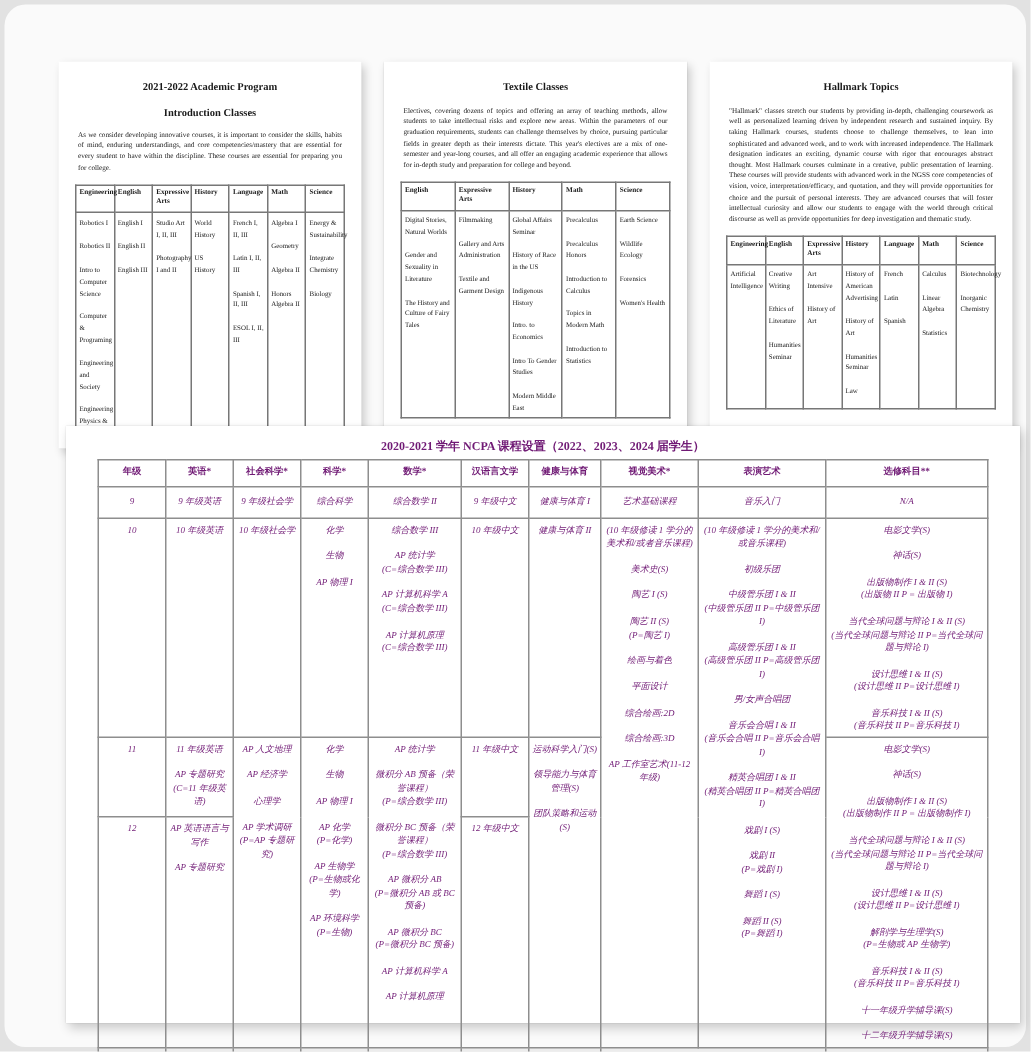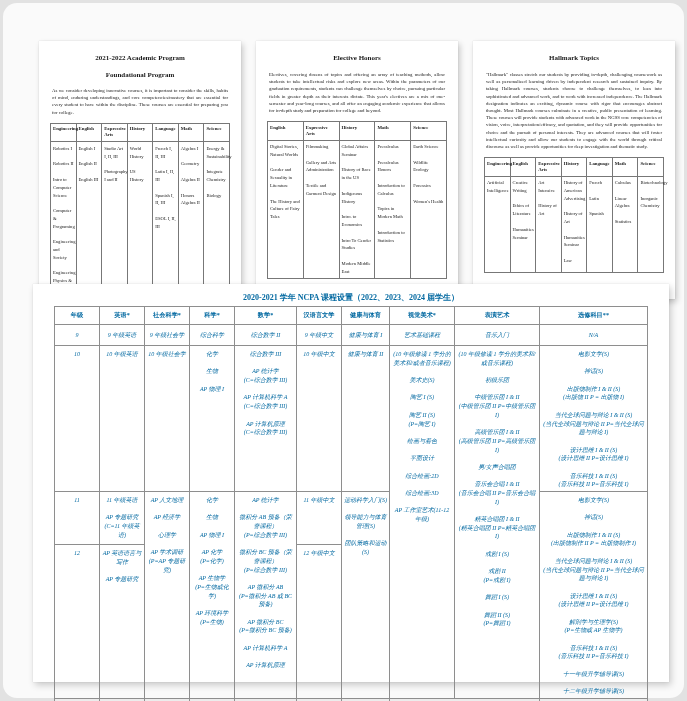--- a/index.html
+++ b/index.html
@@ -16,22 +16,22 @@
   .page .intro { font-size:4.8px; line-height:1.5; text-align:justify; margin:0 2px 7px; }
   .ptable { width:100%; border-collapse:collapse; table-layout:fixed; }
   .ptable th, .ptable td { border:0.6px solid #777; padding:2.5px 2px; vertical-align:top; text-align:left;
                            white-space:pre-line; font-size:4.6px; line-height:1.7; }
   .ptable th { font-weight:bold; font-size:4.8px; line-height:1.3; }
   .page1 .ptable tbody tr { height:150px; }
   .page2 .ptable tbody tr { height:132px; }
   .page3 .ptable tbody tr { height:96px; }
 
   
-  .sheet { position:absolute; left:30px; top:281px; width:636px; height:398px; background:#fff;
-           box-shadow: 2px 3px 7px rgba(0,0,0,0.20), 0 0 1px rgba(0,0,0,0.15); color:#0369a1; }
+  .sheet { position:absolute; left:41px; top:281px; width:636px; height:398px; background:#fff;
+           box-shadow: 2px 3px 7px rgba(0,0,0,0.20), 0 0 1px rgba(0,0,0,0.15); color:#701a75; }
   .sheet-title { text-align:center; font-weight:bold; font-size:8px; margin:8px 0 3px; }
   .ctable { margin:0 auto; width:593px; border-collapse:collapse; table-layout:fixed; }
   .ctable th, .ctable td { border:0.8px solid #8e8e8e; padding:2px; text-align:center;
                            white-space:pre-line; font-size:6px; line-height:1.45; }
   .ctable th { font-weight:bold; height:13px; vertical-align:middle; font-size:6.2px; }
   .ctable td { font-style:italic; }
   .row-9 td { height:16px; vertical-align:middle; }
   .row-10 { height:124px; }
   .row-11 { height:46px; }
   .row-12 { height:146px; }
@@ -42,21 +42,21 @@
 </head>
 <body>
 
 <div class="screen">
   <div class="card">
 
     <div class="pages-row">
 
       <section class="page page1">
         <h1>2021-2022 Academic Program</h1>
-        <h2>Foundational Program</h2>
+        <h2>Introduction Classes</h2>
         <p class="intro">As we consider developing innovative courses, it is important to consider the skills, habits of mind, enduring understandings, and core competencies/mastery that are essential for every student to have within the discipline. These courses are essential for preparing you for college.</p>
         <table class="ptable">
           <thead>
             <tr>
               <th>Engineering</th>
               <th>English</th>
               <th>Expressive Arts</th>
               <th>History</th>
               <th>Language</th>
               <th>Math</th>
@@ -107,21 +107,21 @@
 
 Integrate Chemistry
 
 Biology</td>
             </tr>
           </tbody>
         </table>
       </section>
 
       <section class="page page2">
-        <h1>Elective Honors</h1>
+        <h1>Textile Classes</h1>
         <p class="intro">Electives, covering dozens of topics and offering an array of teaching methods, allow students to take intellectual risks and explore new areas. Within the parameters of our graduation requirements, students can challenge themselves by choice, pursuing particular fields in greater depth as their interests dictate. This year's electives are a mix of one-semester and year-long courses, and all offer an engaging academic experience that allows for in-depth study and preparation for college and beyond.</p>
         <table class="ptable">
           <thead>
             <tr>
               <th>English</th>
               <th>Expressive Arts</th>
               <th>History</th>
               <th>Math</th>
               <th>Science</th>
             </tr>

